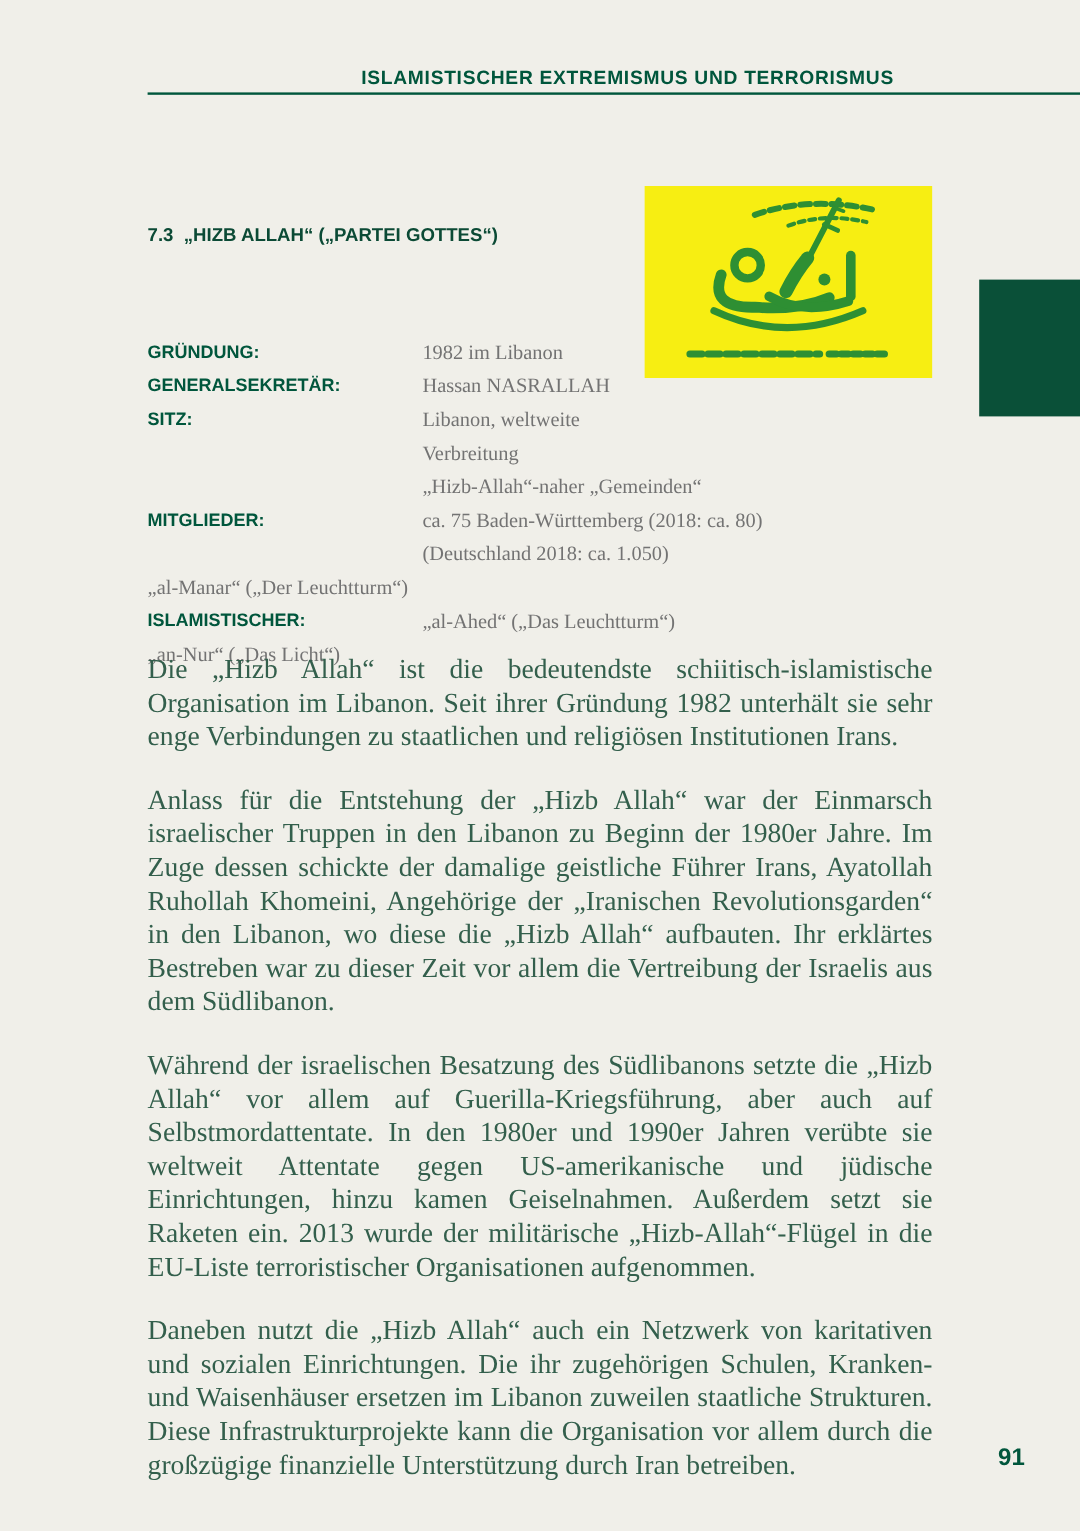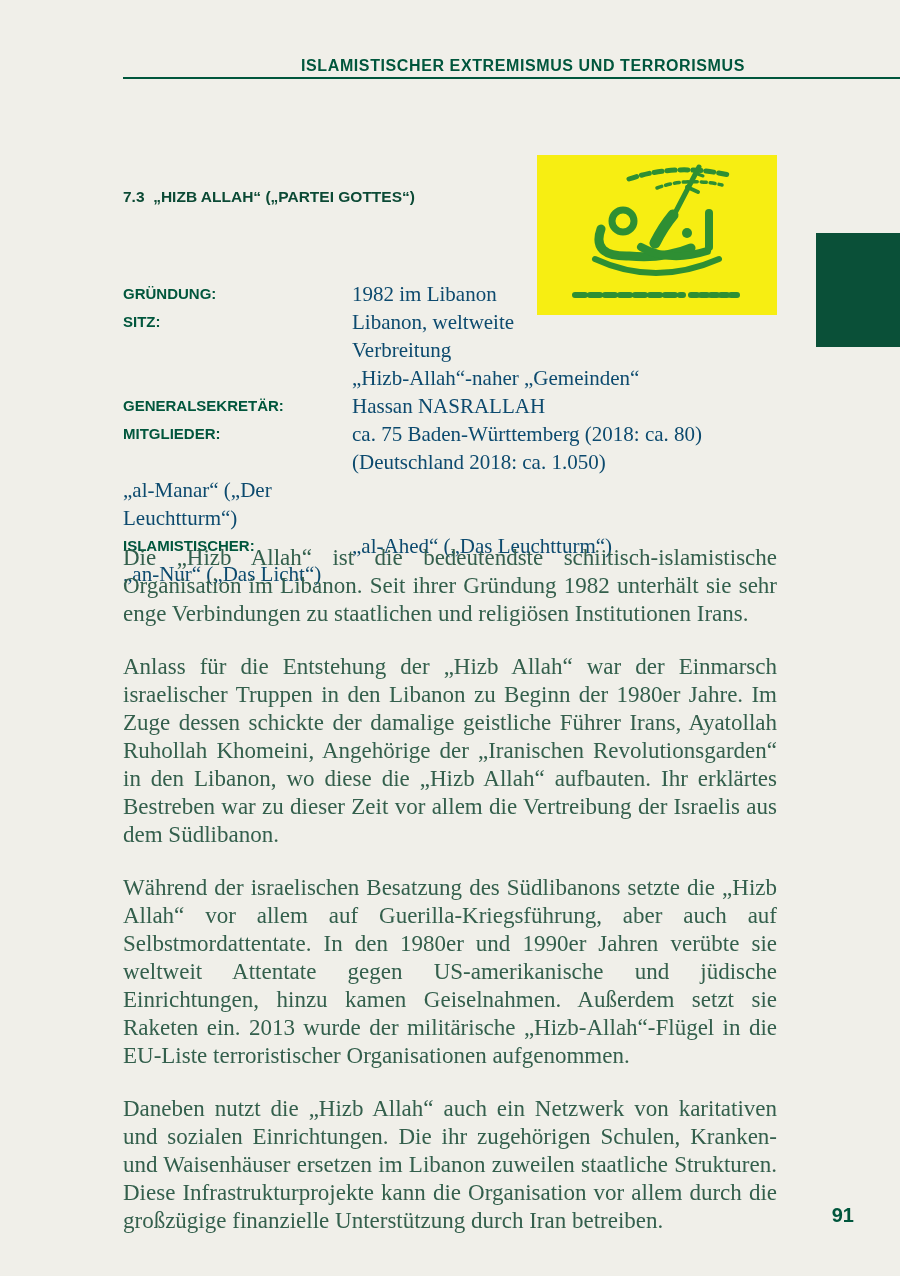--- a/index.html
+++ b/index.html
@@ -85,23 +85,23 @@
     grid-template-columns: 229px 1fr;
   }
   .fact-label {
     font-family: "Liberation Sans", "DejaVu Sans", sans-serif;
     font-weight: bold;
     font-size: 15px;
     line-height: 28px;
     color: #00563c;
   }
   .fact-value {
-    font-size: 21px;
+    font-size: 17px;
     line-height: 28px;
-    color: #0c4a6e;
+    color: #737373;
     white-space: pre-line;
   }
 
   
   .body-text {
     position: absolute;
     left: 123px;
     top: 544px;
     width: 654px;
   }
@@ -168,28 +168,28 @@
   </div>
 
   <div class="section-title">7.3  „HIZB ALLAH“ („PARTEI GOTTES“)</div>
 
   <div class="facts" id="facts">
       <div class="fact-row">
         <div class="fact-label">GRÜNDUNG:</div>
         <div class="fact-value">1982 im Libanon</div>
       </div>
       <div class="fact-row">
+        <div class="fact-label">GENERALSEKRETÄR:</div>
+        <div class="fact-value">Hassan NASRALLAH</div>
+      </div>
+      <div class="fact-row">
         <div class="fact-label">SITZ:</div>
         <div class="fact-value">Libanon, weltweite
 Verbreitung
 „Hizb-Allah“-naher „Gemeinden“</div>
-      </div>
-      <div class="fact-row">
-        <div class="fact-label">GENERALSEKRETÄR:</div>
-        <div class="fact-value">Hassan NASRALLAH</div>
       </div>
       <div class="fact-row">
         <div class="fact-label">MITGLIEDER:</div>
         <div class="fact-value">ca. 75 Baden-Württemberg (2018: ca. 80)
 (Deutschland 2018: ca. 1.050)</div>
       </div>
       <div class="fact-row">
         <div class="fact-value">„al-Manar“ („Der Leuchtturm“)</div>
       </div>
       <div class="fact-row">

